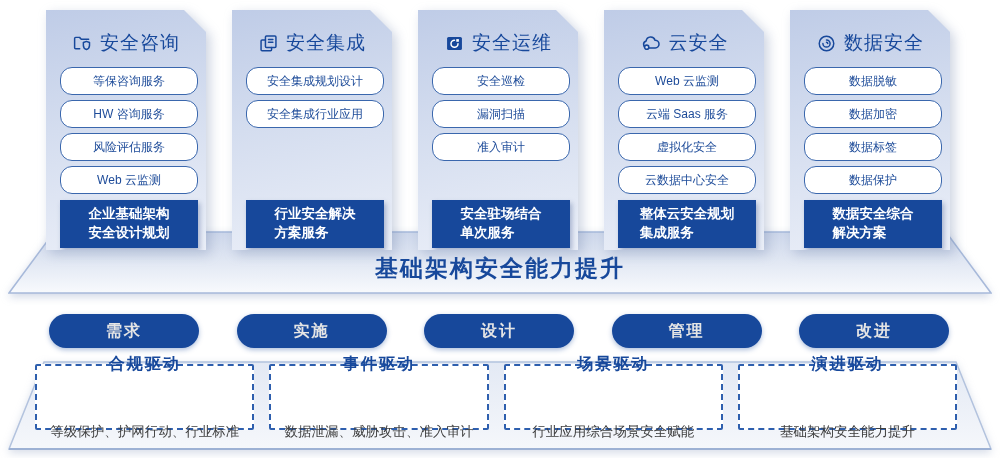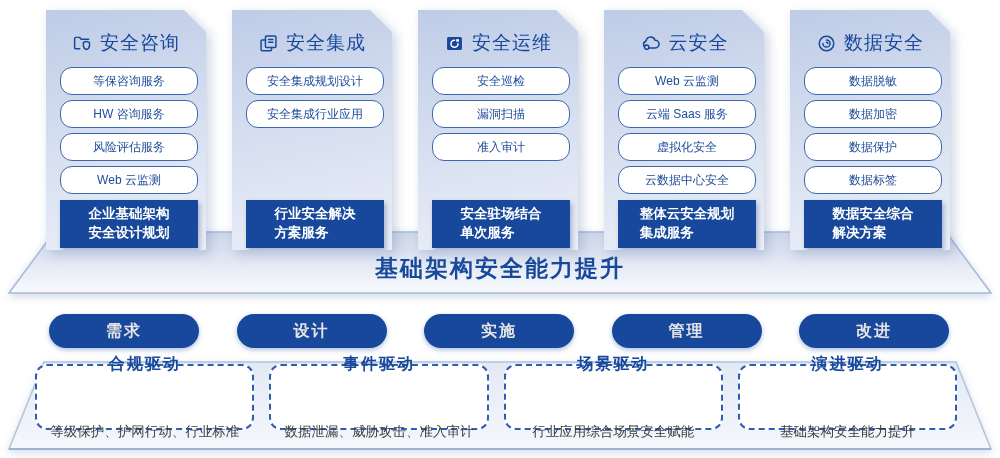--- a/index.html
+++ b/index.html
@@ -50,21 +50,21 @@
     display:flex;align-items:center;justify-content:center;
     color:#e5e5e5;font-size:16px;font-weight:700;letter-spacing:2px;
     box-shadow:0 2px 5px rgba(22,72,156,.35);
   }
   
   .drivers{
     position:absolute;left:35px;top:364px;width:922px;height:66px;
     display:flex;gap:15px;
   }
   .driver{
-    flex:1;background:#ffffff;border:2px dashed #2e5fae;border-radius:12px;
+    flex:1;background:#ffffff;border:2px dashed #2e5fae;border-radius:2px;
     display:flex;flex-direction:column;align-items:center;justify-content:center;gap:5px;
     box-sizing:border-box;
   }
   .driver-title{font-size:16px;font-weight:700;color:#17489b;letter-spacing:2px;}
   .driver-desc{font-size:13.5px;color:#3d3d3d;white-space:nowrap;margin-top:43px;}
 </style>
 </head>
 <body>
 
 <div class="stage">
@@ -175,43 +175,43 @@
           <circle cx="12" cy="12" r="8.3"></circle>
           <path d="M12 7.9a4.1 4.1 0 0 1 4.1 4.1 4.1 4.1 0 0 1-4.1 4.1A4.1 4.1 0 0 1 7.9 12"></path>
           <path d="M12 10.6a1.4 1.4 0 0 1 1.4 1.4"></path>
         </svg>
       </span>
       <span class="card-title">数据安全</span>
     </div>
     <div class="card-items">
       <div class="item">数据脱敏</div>
       <div class="item">数据加密</div>
+      <div class="item">数据标签</div>
       <div class="item">数据保护</div>
-      <div class="item">数据标签</div>
     </div>
     <div class="card-highlight">数据安全综合
 解决方案</div>
   </div>
   </div>
 
   <svg class="trap-svg platform-svg" width="984" height="90">
     <defs>
       <linearGradient id="gradPlatform" x1="0" y1="0" x2="0" y2="1">
         <stop offset="0" stop-color="#e3e9f4"></stop>
           <stop offset="1" stop-color="#f5f7fb"></stop>
       </linearGradient>
     </defs>
     <polygon points="36,1 948,1 983,88 1,88" fill="url(#gradPlatform)" stroke="#b3c3de" stroke-width="1.5"></polygon>
     <line x1="1" y1="88" x2="983" y2="88" stroke="#9db1d4" stroke-width="2"></line>
   </svg>
 
   <div class="pills">
     <div class="pill">需求</div>
+    <div class="pill">实施</div>
     <div class="pill">设计</div>
-    <div class="pill">实施</div>
     <div class="pill">管理</div>
     <div class="pill">改进</div>
   </div>
 
   <div class="drivers">
     <div class="driver">
       <div class="driver-title">合规驱动</div>
       <div class="driver-desc">等级保护、护网行动、行业标准</div>
     </div>
     <div class="driver">

